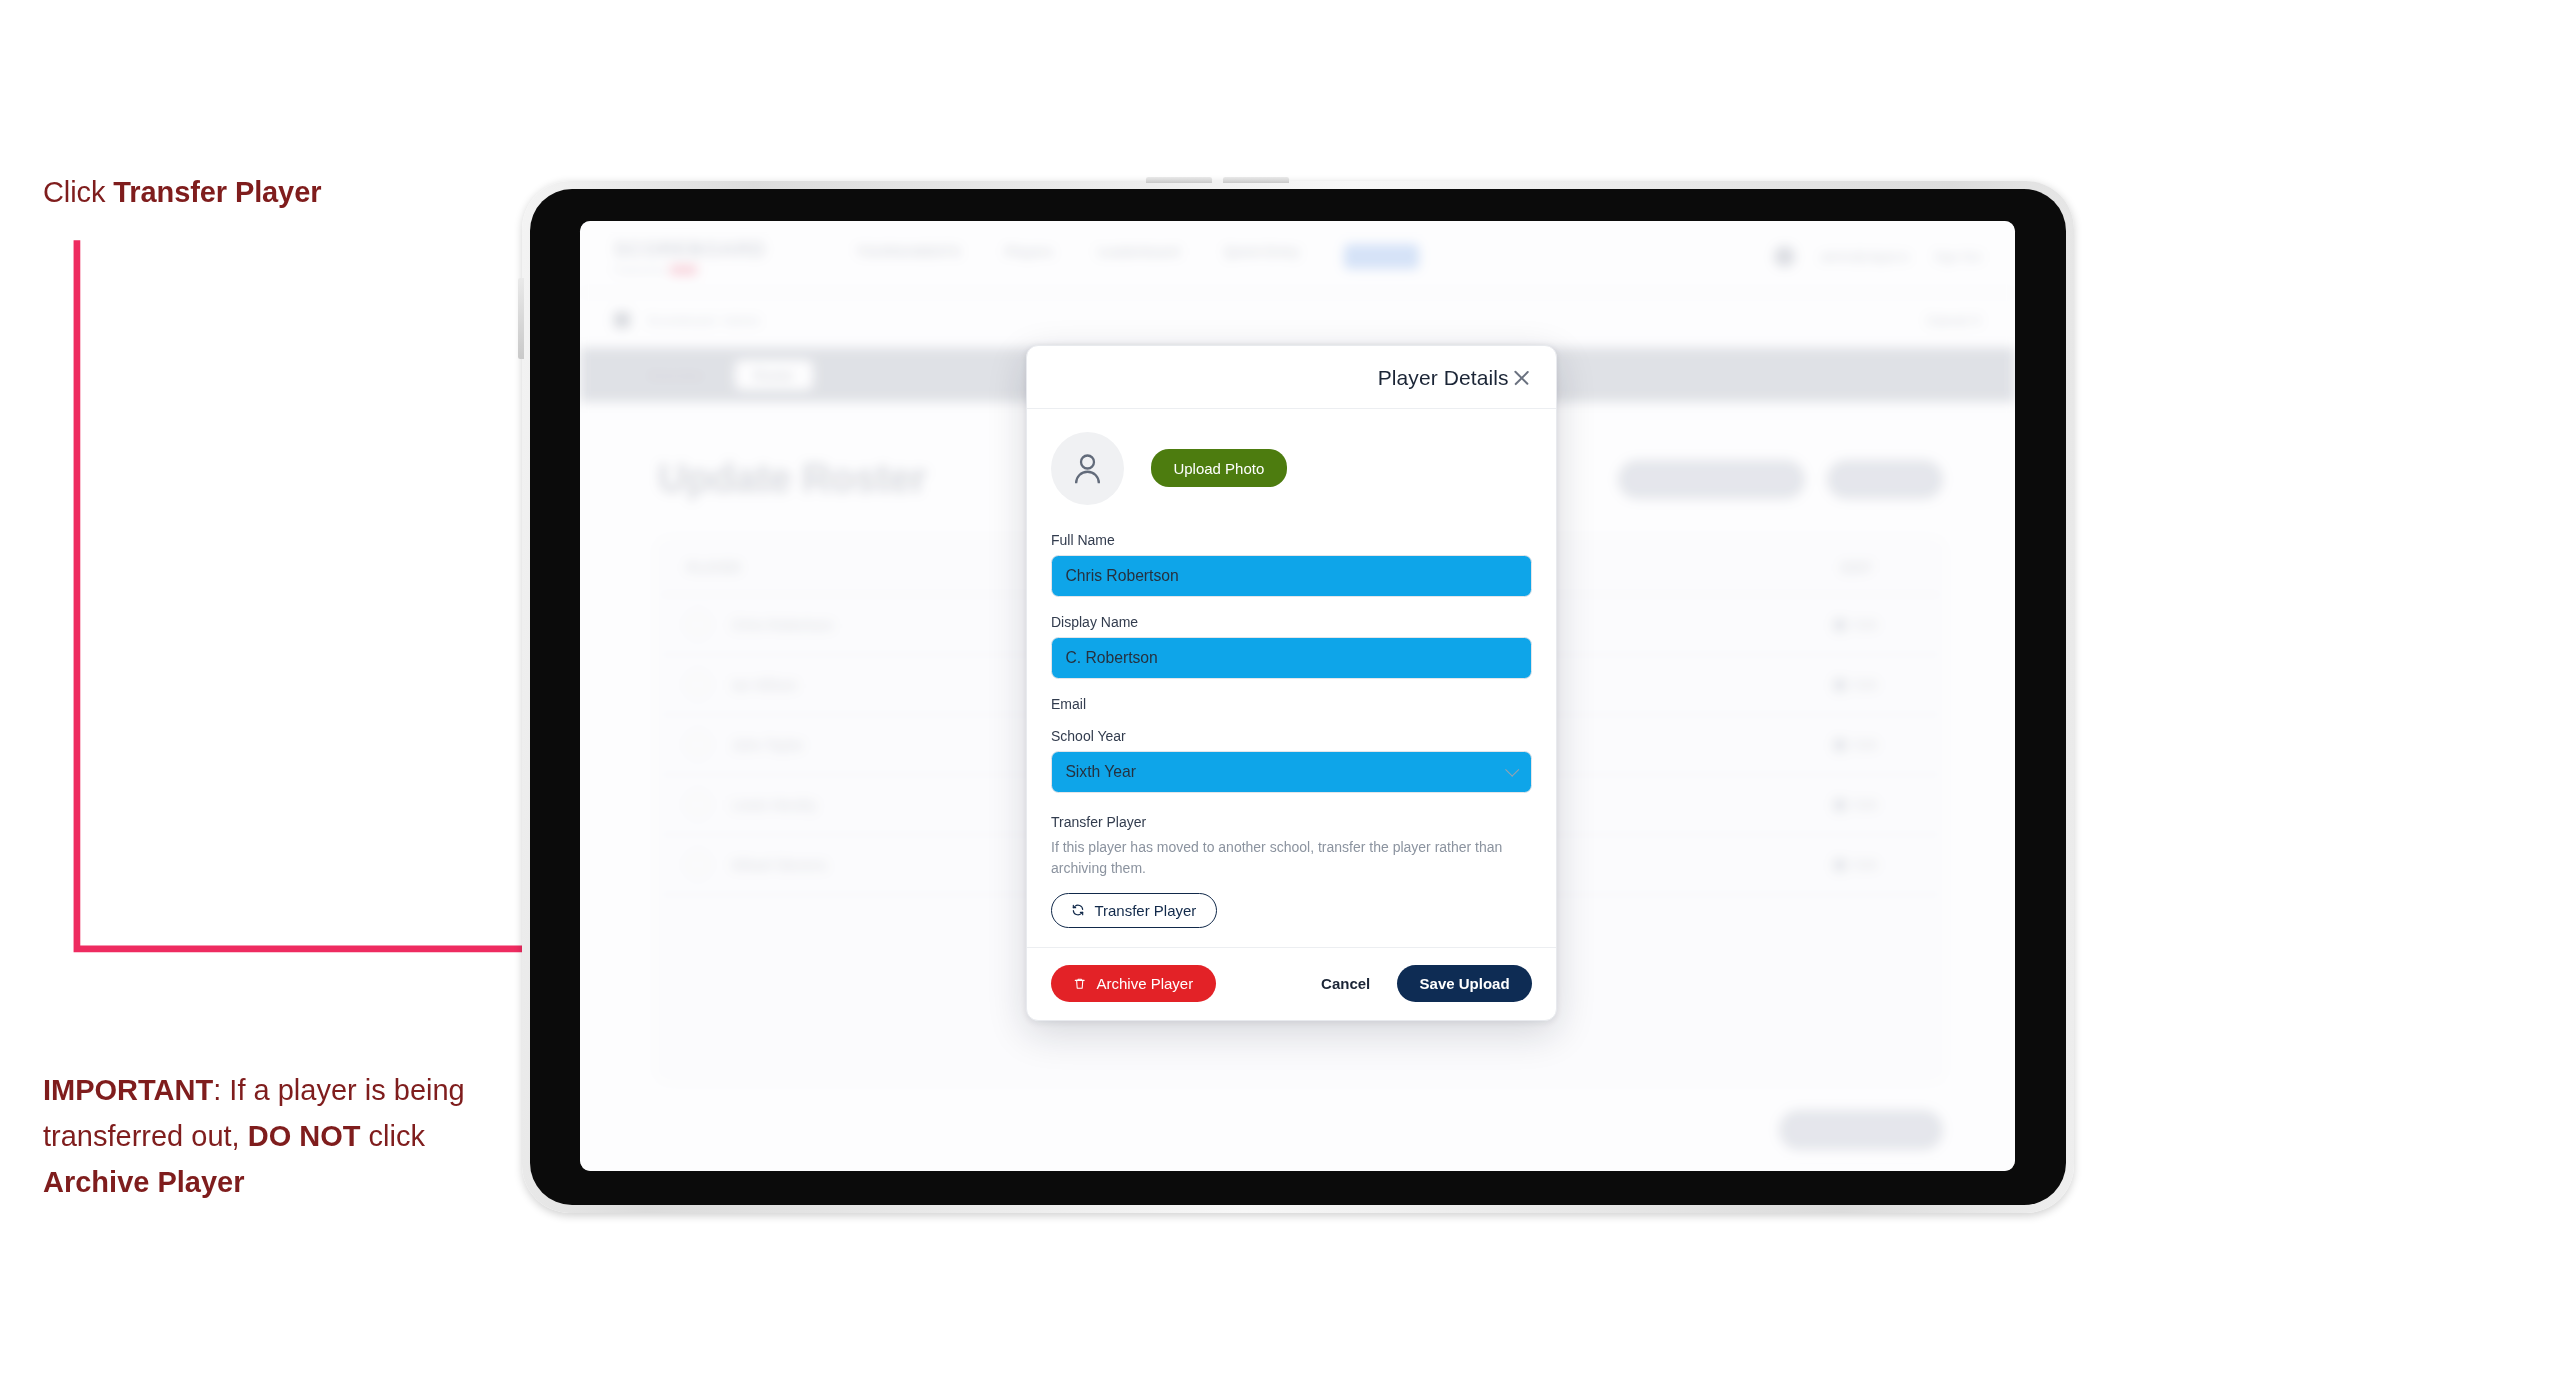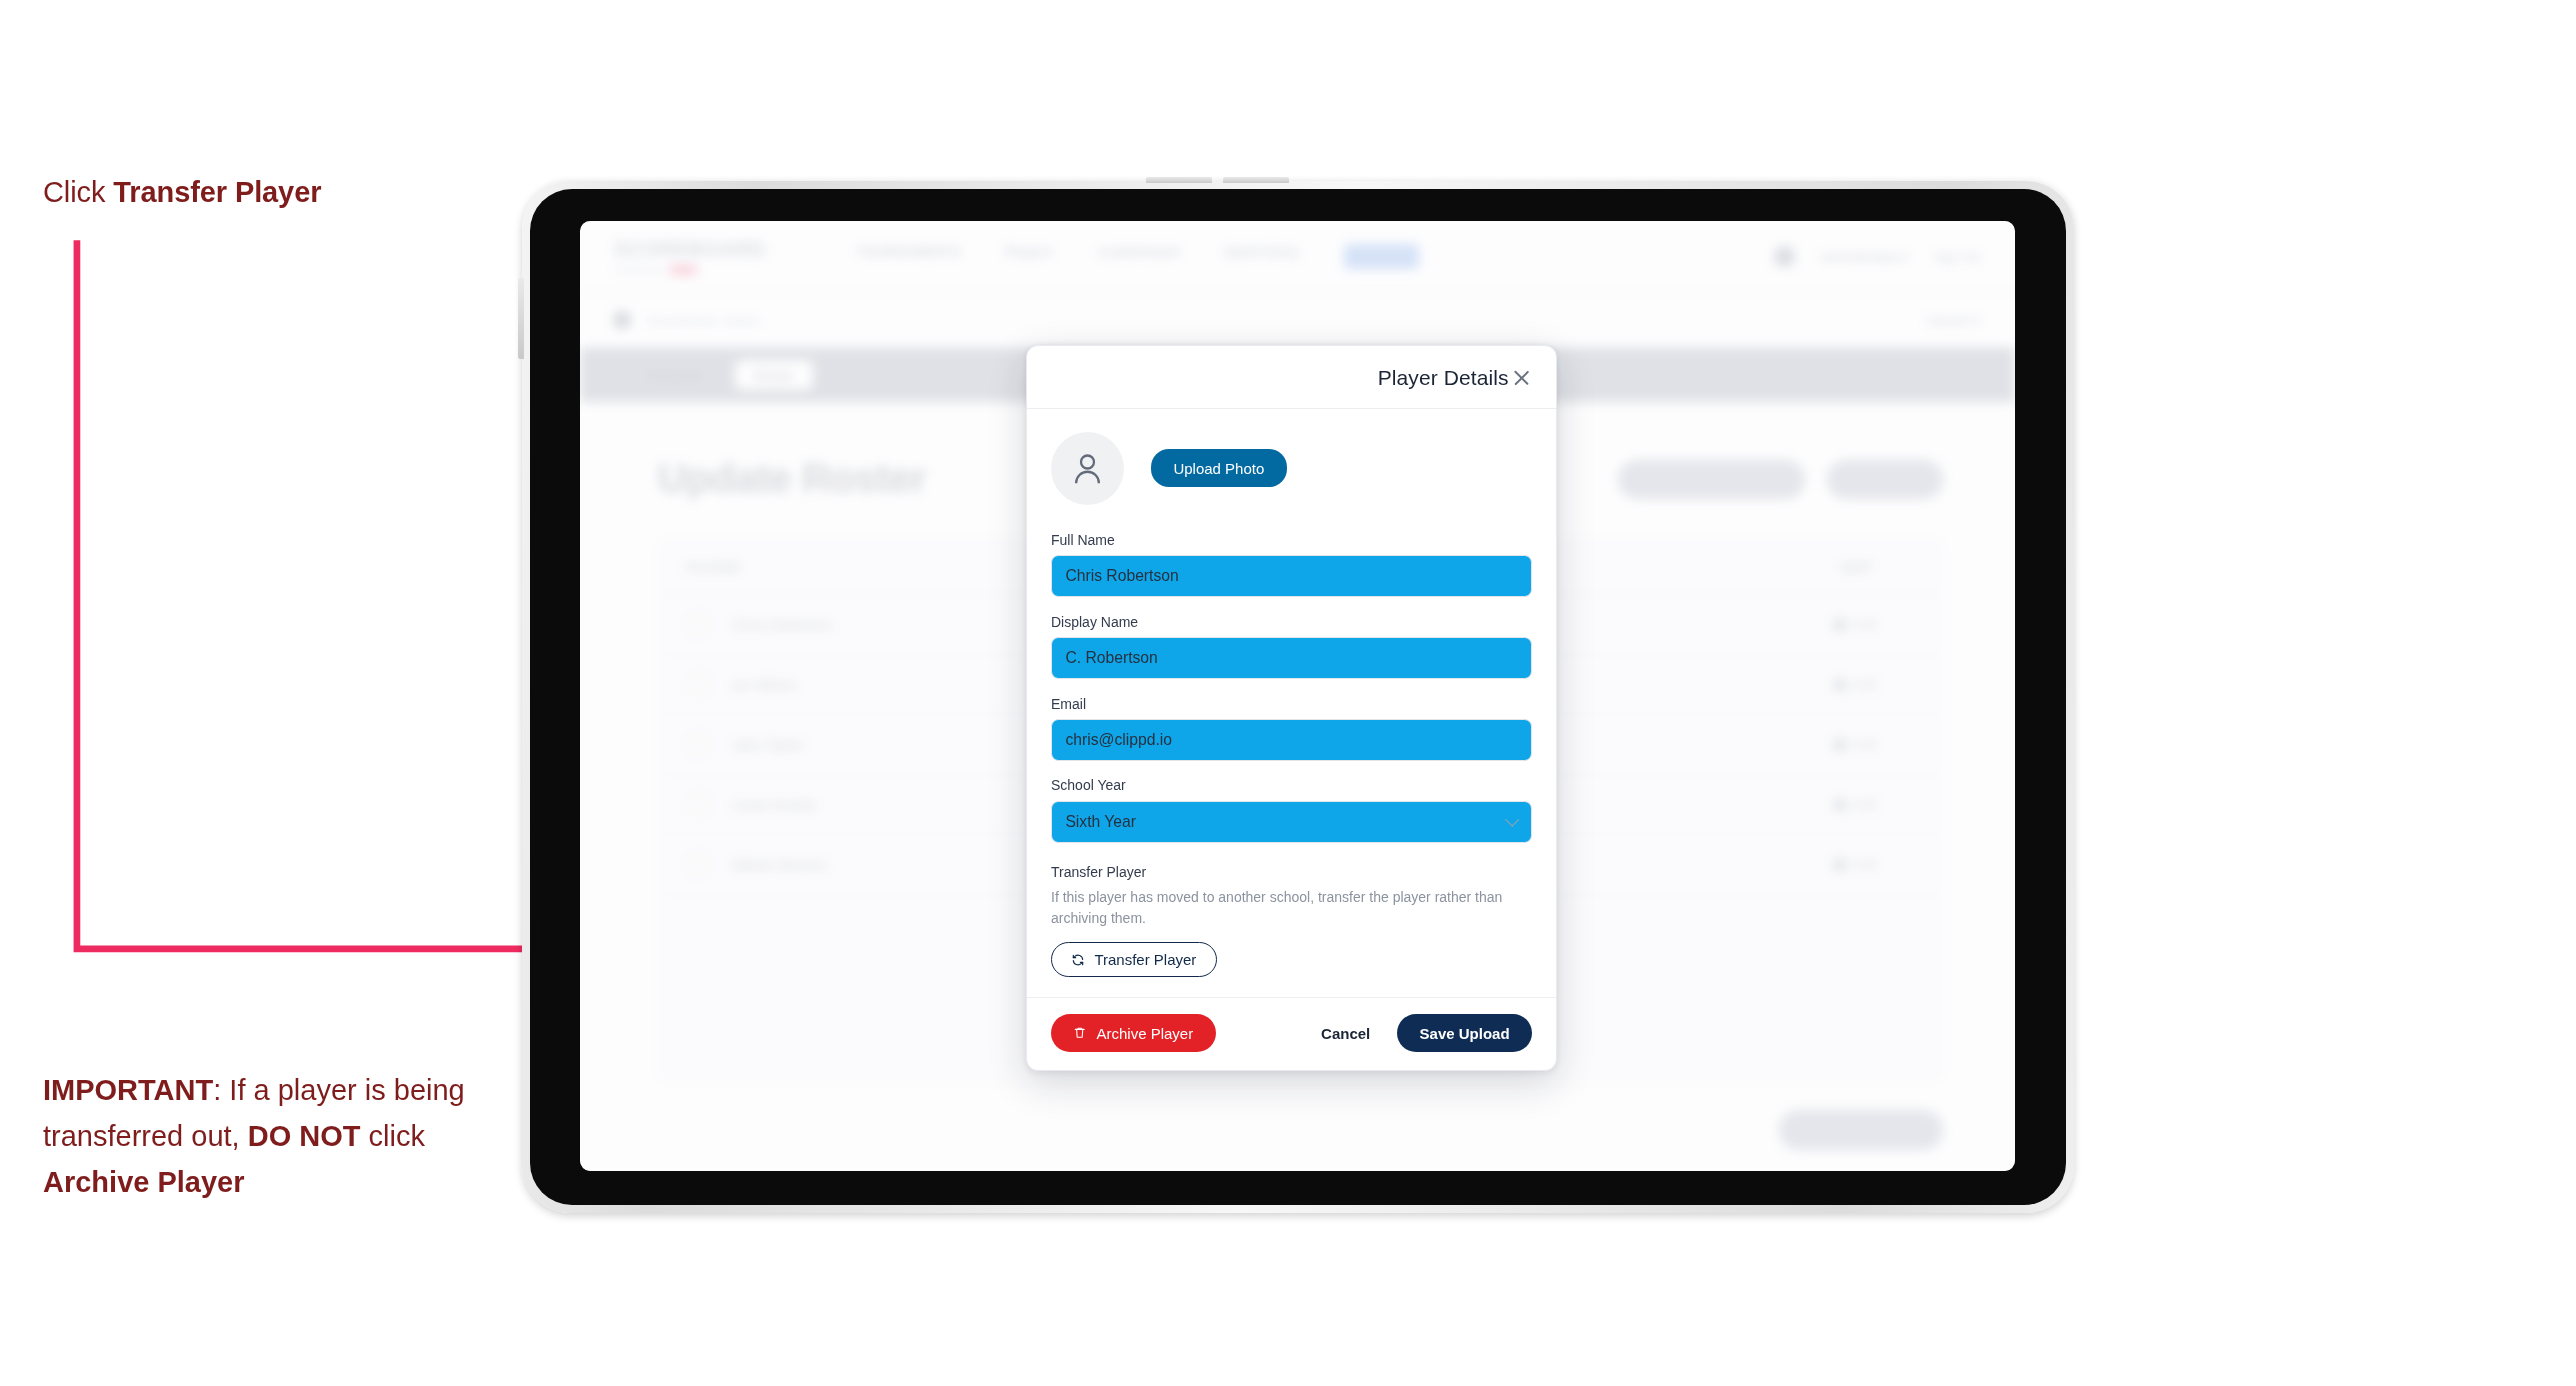--- a/index.html
+++ b/index.html
@@ -169,21 +169,21 @@
   .modal-close::after  { transform: rotate(-45deg); }
 
   .modal-body { padding: 22.4px 24px 19.4px 24px; }
 
   .photo-row { display:flex; align-items:center; gap:27px; margin-bottom: 27px; }
   .avatar {
     width: 73px; height: 73px; border-radius: 50%;
     background: #f0f1f3; display:flex; align-items:center; justify-content:center;
   }
   .btn-upload {
-    background:#0369a1; color:#ffffff; border:none;
+    background:#4d7c0f; color:#ffffff; border:none;
     font-size:15px; font-family:"Liberation Sans", sans-serif;
     padding: 10.4px 22.4px; border-radius: 18px; cursor:pointer;
     font-weight:400;
   }
 
   .field { margin-bottom: 16.4px; }
   .field-label {
     display:block; font-size:14px; color:#323c4e; margin-bottom:7.5px; font-weight:400;
   }
   .field-input {
@@ -380,21 +380,20 @@
         <input class="field-input" type="text" value="Chris Robertson" style="">
       </div>
 
       <div class="field">
         <label class="field-label">Display Name</label>
         <input class="field-input" type="text" value="C. Robertson" style="">
       </div>
 
       <div class="field">
         <label class="field-label">Email</label>
-        <input class="field-input" type="text" value="chris@clippd.io" style="">
       </div>
 
       <div class="field">
         <label class="field-label">School Year</label>
         <div class="select-wrap">
           <input class="field-input" type="text" readonly="" value="Sixth Year" style="">
           <span class="chev"></span>
         </div>
       </div>
 

